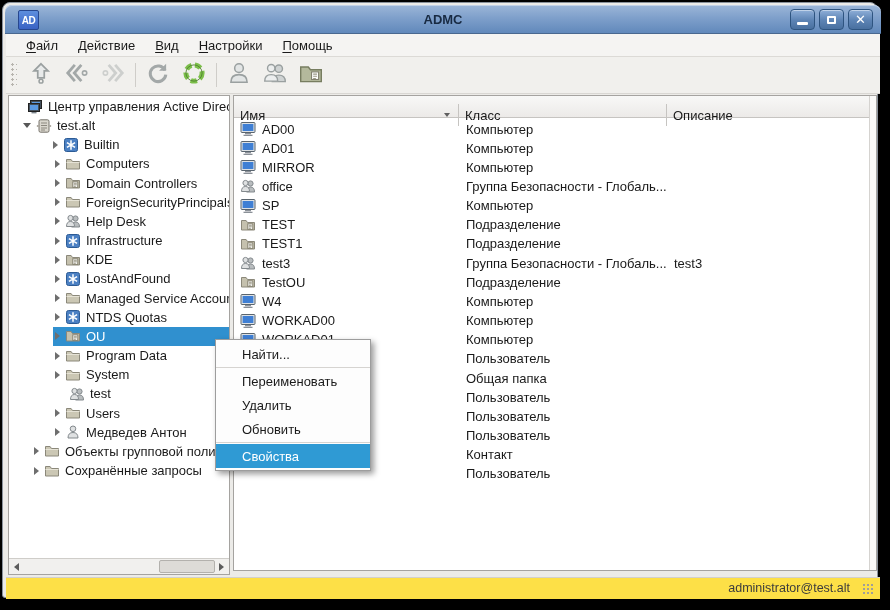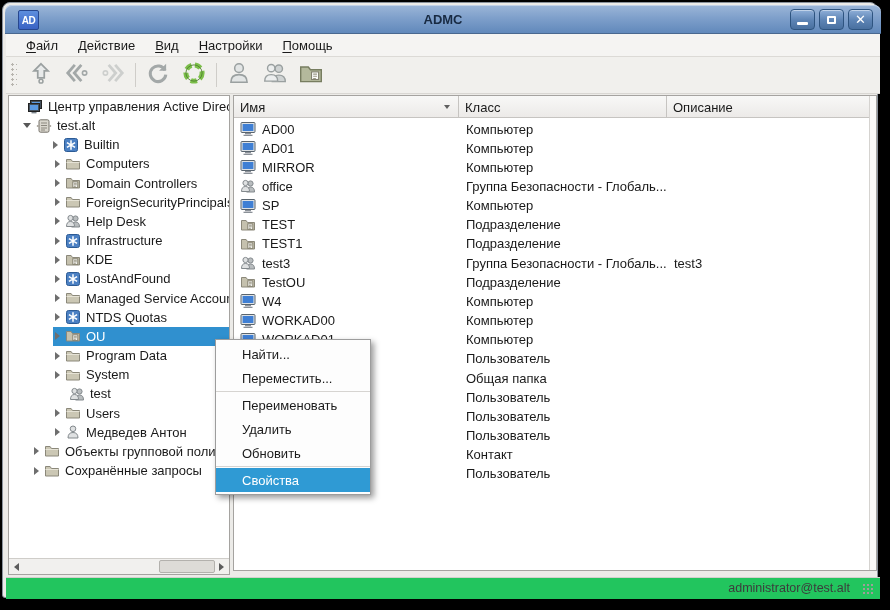--- a/index.html
+++ b/index.html
@@ -46,21 +46,21 @@
   .trow .lbl { overflow:hidden; }
   .exp { width:0; height:0; flex:none; margin-right:5px; }
   .exp.collapsed { border-left:5px solid #6e6e6e; border-top:4px solid transparent; border-bottom:4px solid transparent; }
   .exp.expanded  { border-top:5px solid #575757; border-left:4px solid transparent; border-right:4px solid transparent; }
   .exp.none { border:none; width:9px; }
   .ticon { width:16px; height:16px; flex:none; margin-right:5px; }
   .ticon svg { display:block; }
   
   #table-header { position:absolute; left:0; top:0; width:636px; height:22px;
                   background:linear-gradient(#f8f8f7,#eceae8); border-bottom:1px solid #c6c4c1; }
-  .hcell { position:absolute; top:0; height:22px; font-size:13px; color:#1a1a1a; display:flex; align-items:center;
+  .hcell { position:absolute; top:8px; height:22px; font-size:13px; color:#1a1a1a; display:flex; align-items:center;
            padding-left:6px; border-right:1px solid #c6c4c1; }
   .sort-arrow { position:absolute; right:8px; top:9px; width:0; height:0;
            border-top:4px solid #5f5f5f; border-left:3.5px solid transparent; border-right:3.5px solid transparent; }
   .rrow { position:absolute; left:0; width:636px; height:19px; font-size:13px; color:#1a1a1a; }
   .rrow .ricon { position:absolute; left:6px; top:1.5px; width:16px; height:16px; }
   .rrow .rname { position:absolute; left:28px; top:2px; white-space:nowrap; }
   .rrow .rclass { position:absolute; left:232px; top:2px; white-space:nowrap; }
   .rrow .rdesc { position:absolute; left:440px; top:2px; white-space:nowrap; }
   #vgutter { position:absolute; right:0; top:0; width:7px; height:100%; background:#fafaf9; border-left:1px solid #d5d3d0; }
   
@@ -72,21 +72,21 @@
   #hthumb { position:absolute; left:150px; top:1px; width:56px; height:13px; background:#dddbd7;
             border:1px solid #b3b1ad; border-radius:2px; }
   
   #context-menu { position:absolute; left:212px; top:336px; width:156px; background:#fdfdfd;
                   border:1px solid #9d9d9d; box-shadow:3px 3px 6px rgba(0,0,0,.4); padding:2px 0; z-index:50; }
   .cmi { position:relative; height:24px; display:flex; align-items:center; padding-left:26px; font-size:13px; color:#1a1a1a; }
   .cmi .subarrow { position:absolute; right:8px; width:0; height:0;
                    border-left:5px solid #3c3c3c; border-top:4px solid transparent; border-bottom:4px solid transparent; }
   .cmi-sep { height:1px; background:#d6d4d1; margin:1px 0; }
   
-  #statusbar { position:absolute; left:3px; top:574px; width:874px; height:22px; background:#22c55e;
+  #statusbar { position:absolute; left:3px; top:574px; width:874px; height:22px; background:#fde047;
                border-top:1px solid #d2d0cc; }
   #status-text { position:absolute; right:30px; top:3px; font-size:12.5px; color:#3c3c3c; }
   .grip { position:absolute; right:6px; bottom:4px; width:12px; height:12px;
           background-image:radial-gradient(circle,#a09e99 1px,transparent 1.2px); background-size:4px 4px; }
 </style>
 </head>
 <body>
 
 <div id="screen">
   <div id="window">
@@ -584,23 +584,20 @@
 
     <div id="statusbar">
       <span id="status-text">administrator@test.alt</span>
       <div class="grip"></div>
     </div>
 
     <div id="context-menu">
         <div class="cmi">
           <span>Найти...</span>
         </div>
-        <div class="cmi">
-          <span>Переместить...</span>
-        </div>
         <div class="cmi-sep"></div>
         <div class="cmi">
           <span>Переименовать</span>
         </div>
         <div class="cmi">
           <span>Удалить</span>
         </div>
         <div class="cmi">
           <span>Обновить</span>
         </div>

